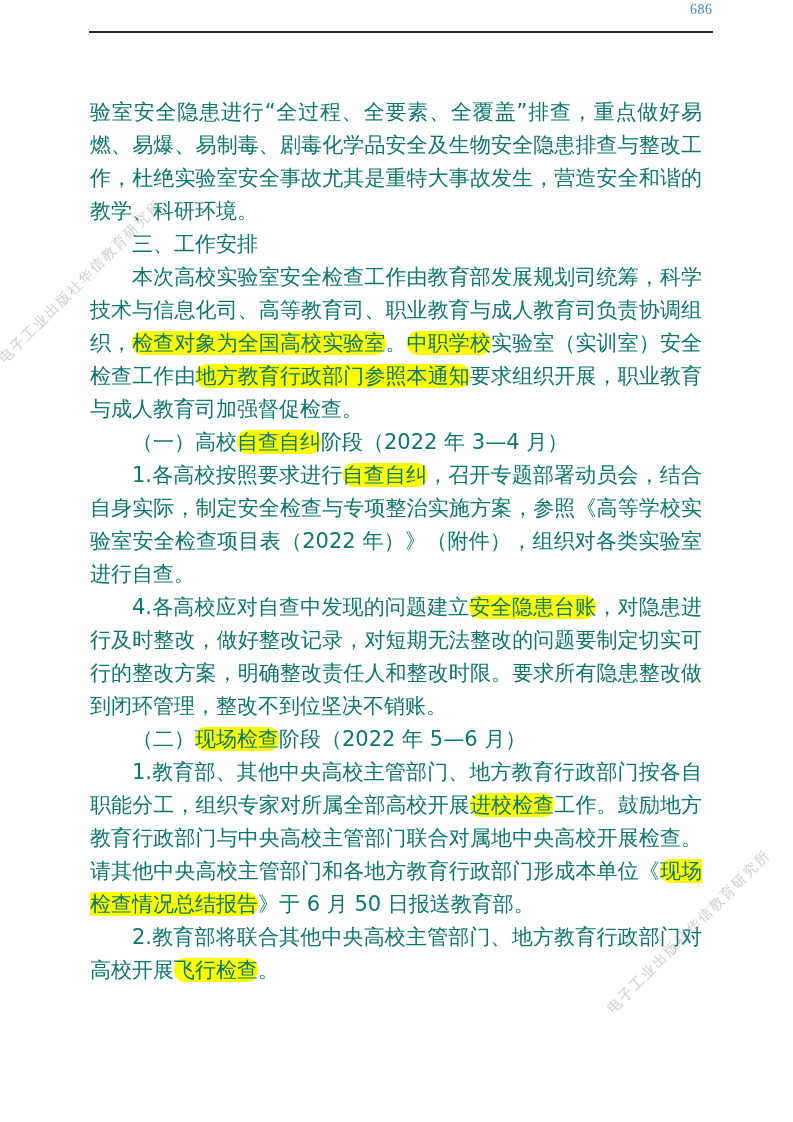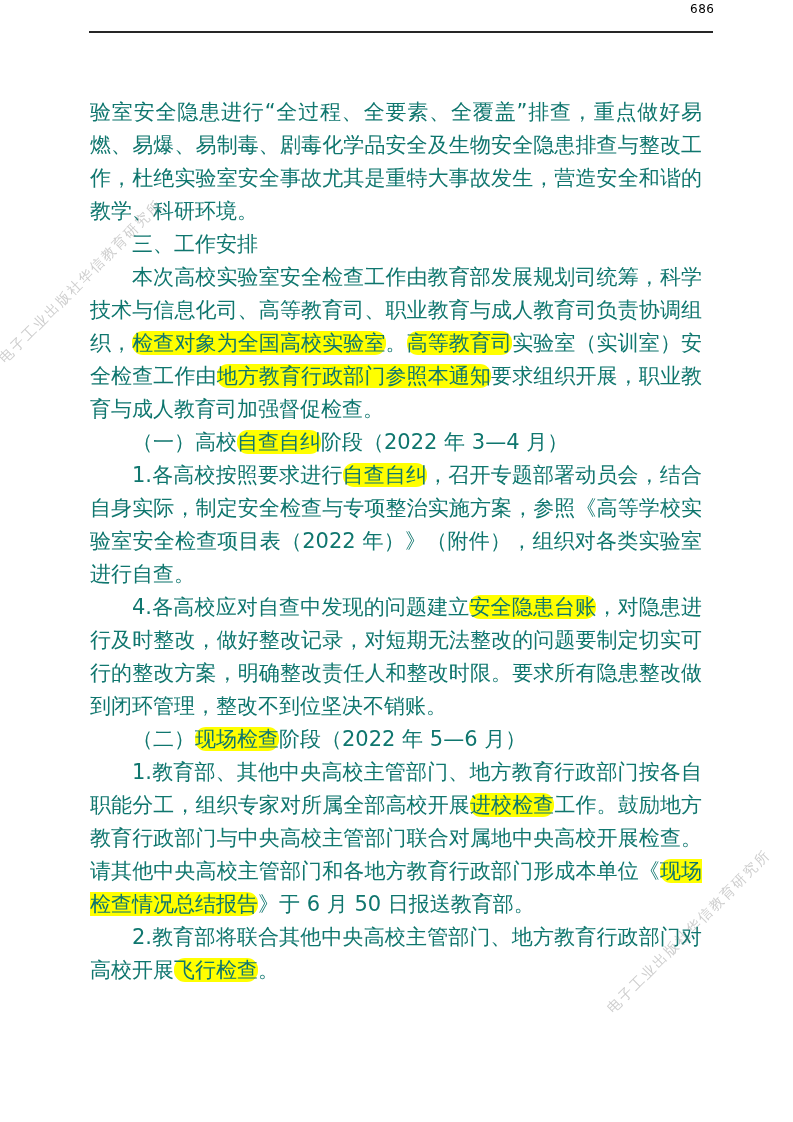--- a/index.html
+++ b/index.html
@@ -13,23 +13,24 @@
     height: 1122px;
     background: #ffffff;
     overflow: hidden;
     font-family: "DejaVu Sans", "Liberation Sans", sans-serif;
   }
   .page-number {
     position: absolute;
     top: 2px;
     left: 690px;
     width: 30px;
-    font-size: 12px;
-    color: #000000;
+    font-size: 14px;
+    color: #3b82f6;
     letter-spacing: 0.5px;
+    font-family: Liberation Serif, serif;
   }
   .header-rule {
     position: absolute;
     left: 89px;
     top: 31px;
     width: 624px;
     height: 2px;
     background: #262626;
   }
   .watermark {
@@ -75,21 +76,21 @@
 
   <div class="header-rule"></div>
 
   <div class="watermark watermark-left">电子工业出版社华信教育研究所</div>
 
   <div class="watermark watermark-right">电子工业出版社华信教育研究所</div>
 
   <div class="body-text">
       <p class="para no-indent"><span>验室安全隐患进行“全过程、全要素、全覆盖”排查，重点做好易燃、易爆、易制毒、剧毒化学品安全及生物安全隐患排查与整改工作，杜绝实验室安全事故尤其是重特大事故发生，营造安全和谐的教学、科研环境。</span></p>
       <p class="para heading"><span>三、工作安排</span></p>
-      <p class="para"><span>本次高校实验室安全检查工作由教育部发展规划司统筹，科学技术与信息化司、高等教育司、职业教育与成人教育司负责协调组织，</span><span class="hl">检查对象为全国高校实验室</span><span>。</span><span class="hl">高等教育司</span><span>实验室（实训室）安全检查工作由</span><span class="hl">地方教育行政部门参照本通知</span><span>要求组织开展，职业教育与成人教育司加强督促检查。</span></p>
+      <p class="para"><span>本次高校实验室安全检查工作由教育部发展规划司统筹，科学技术与信息化司、高等教育司、职业教育与成人教育司负责协调组织，</span><span class="hl">检查对象为全国高校实验室</span><span>。</span><span class="hl">中职学校</span><span>实验室（实训室）安全检查工作由</span><span class="hl">地方教育行政部门参照本通知</span><span>要求组织开展，职业教育与成人教育司加强督促检查。</span></p>
       <p class="para"><span>（一）高校</span><span class="hl">自查自纠</span><span>阶段（2022 年 3—4 月）</span></p>
       <p class="para"><span>1.各高校按照要求进行</span><span class="hl">自查自纠</span><span>，召开专题部署动员会，结合自身实际，制定安全检查与专项整治实施方案，参照《高等学校实验室安全检查项目表（2022 年）》（附件），组织对各类实验室进行自查。</span></p>
       <p class="para"><span>4.各高校应对自查中发现的问题建立</span><span class="hl">安全隐患台账</span><span>，对隐患进行及时整改，做好整改记录，对短期无法整改的问题要制定切实可行的整改方案，明确整改责任人和整改时限。要求所有隐患整改做到闭环管理，整改不到位坚决不销账。</span></p>
       <p class="para"><span>（二）</span><span class="hl">现场检查</span><span>阶段（2022 年 5—6 月）</span></p>
       <p class="para"><span>1.教育部、其他中央高校主管部门、地方教育行政部门按各自职能分工，组织专家对所属全部高校开展</span><span class="hl">进校检查</span><span>工作。鼓励地方教育行政部门与中央高校主管部门联合对属地中央高校开展检查。请其他中央高校主管部门和各地方教育行政部门形成本单位《</span><span class="hl">现场检查情况总结报告</span><span>》于 6 月 50 日报送教育部。</span></p>
       <p class="para"><span>2.教育部将联合其他中央高校主管部门、地方教育行政部门对高校开展</span><span class="hl">飞行检查</span><span>。</span></p>
       <p class="para"></p>
     </div>
 </div>
 

